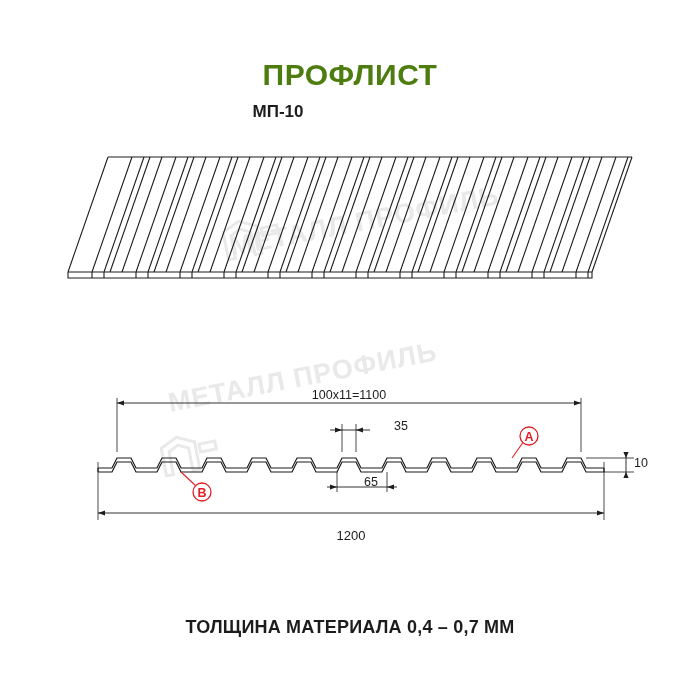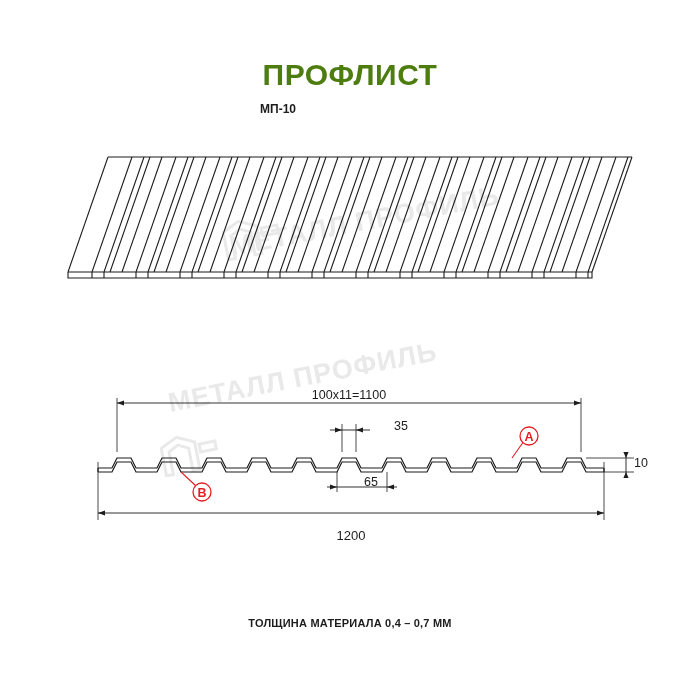--- a/index.html
+++ b/index.html
@@ -30,31 +30,31 @@
     font-weight: bold;
     letter-spacing: 0.5px;
     color: #4d7c0f;
   }
   .subtitle {
     position: absolute;
     top: 102px;
     left: 0;
     width: 556px;
     text-align: center;
-    font-size: 12px;
+    font-size: 17px;
     font-weight: bold;
     color: #1c1c1c;
   }
   .footnote {
     position: absolute;
     top: 617px;
     left: 0;
     width: 700px;
     text-align: center;
-    font-size: 11px;
+    font-size: 18px;
     font-weight: bold;
     letter-spacing: 0.2px;
     color: #1c1c1c;
   }
   .svg-wrap {
     position: absolute;
     top: 0;
     left: 0;
   }
   .wm {

